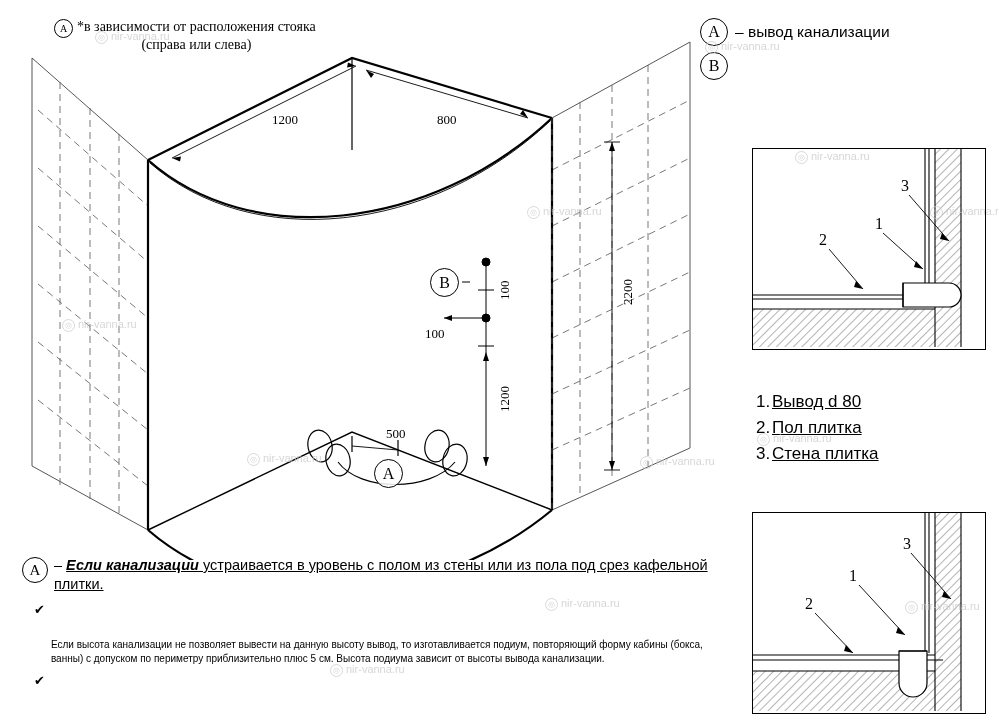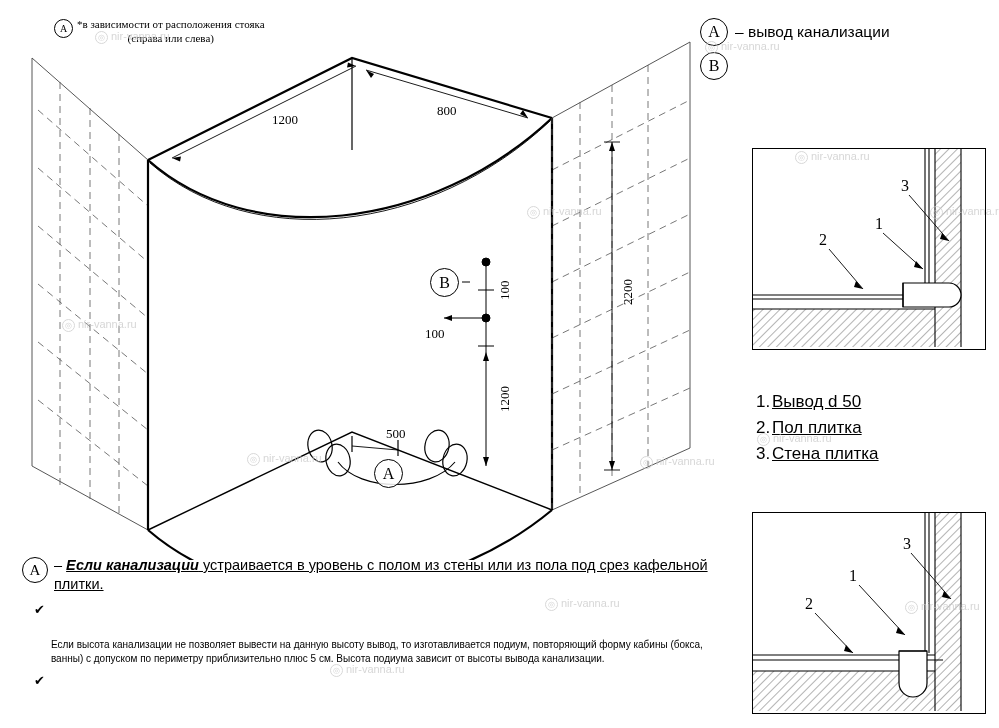--- a/index.html
+++ b/index.html
@@ -62,21 +62,21 @@
     border-radius: 50%;
     display: flex; align-items: center; justify-content: center;
     font-size: 10px;
     font-family: "Liberation Serif", serif;
     margin-right: 4px;
     flex: 0 0 auto;
     margin-top: 1px;
   }
   .topnote-text {
     font-family: "Liberation Serif", serif;
-    font-size: 11px;
+    font-size: 14px;
     line-height: 1.25;
   }
   .topnote-text .l2 { display:block; text-align:center; }
 
   
   .numlist {
     position: absolute;
     left: 756px;
     top: 392px;
     font-size: 17px;
@@ -294,21 +294,21 @@
       <path d="M398 440 L398 456"></path>
       <path d="M352 446 L398 450" stroke-width="0.9"></path>
     </g>
 
     <g stroke="#555" stroke-width="0.8" stroke-dasharray="6 5" fill="none">
       <path d="M552 118 L552 510"></path>
     </g>
   </svg>
 
   <div class="dimtxt" style="left:272px;top:112px;">1200</div>
-  <div class="dimtxt" style="left:437px;top:103px;">800</div>
+  <div class="dimtxt" style="left:437px;top:112px;">800</div>
 
   <div class="dimtxt rot-v" style="left:497px;top:300px;">100</div>
   <div class="dimtxt" style="left:425px;top:326px;">100</div>
   <div class="dimtxt rot-v" style="left:497px;top:412px;">1200</div>
   <div class="dimtxt rot-v" style="left:620px;top:305px;">2200</div>
   <div class="dimtxt" style="left:386px;top:426px;">500</div>
 
   <div class="circ-on-draw" style="left:430px;top:268px;">
     <span>B</span>
   </div>
@@ -373,21 +373,21 @@
 
       <text x="148" y="42" font-family="Liberation Serif, serif" font-size="16">3</text>
       <text x="122" y="80" font-family="Liberation Serif, serif" font-size="16">1</text>
       <text x="66" y="96" font-family="Liberation Serif, serif" font-size="16">2</text>
     </svg>
   </div>
 
   <div class="numlist">
     <div class="numlist-row">
       <span class="numlist-num">1.</span>
-      <span class="numlist-label">Вывод d 50</span>
+      <span class="numlist-label">Вывод d 80</span>
     </div>
     <div class="numlist-row">
       <span class="numlist-num">2.</span>
       <span class="numlist-label">Пол плитка</span>
     </div>
     <div class="numlist-row">
       <span class="numlist-num">3.</span>
       <span class="numlist-label">Стена плитка</span>
     </div>
   </div>

